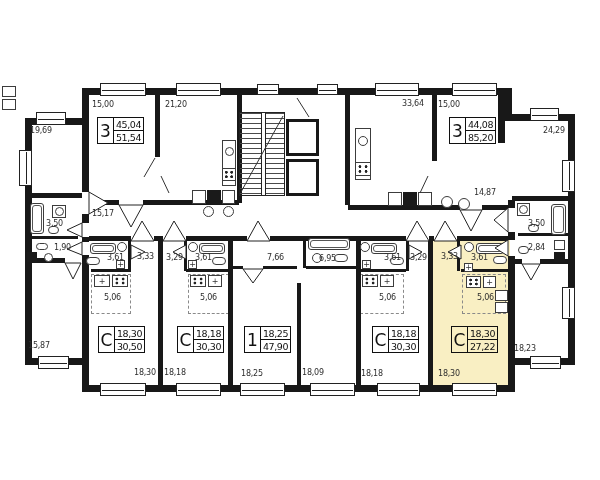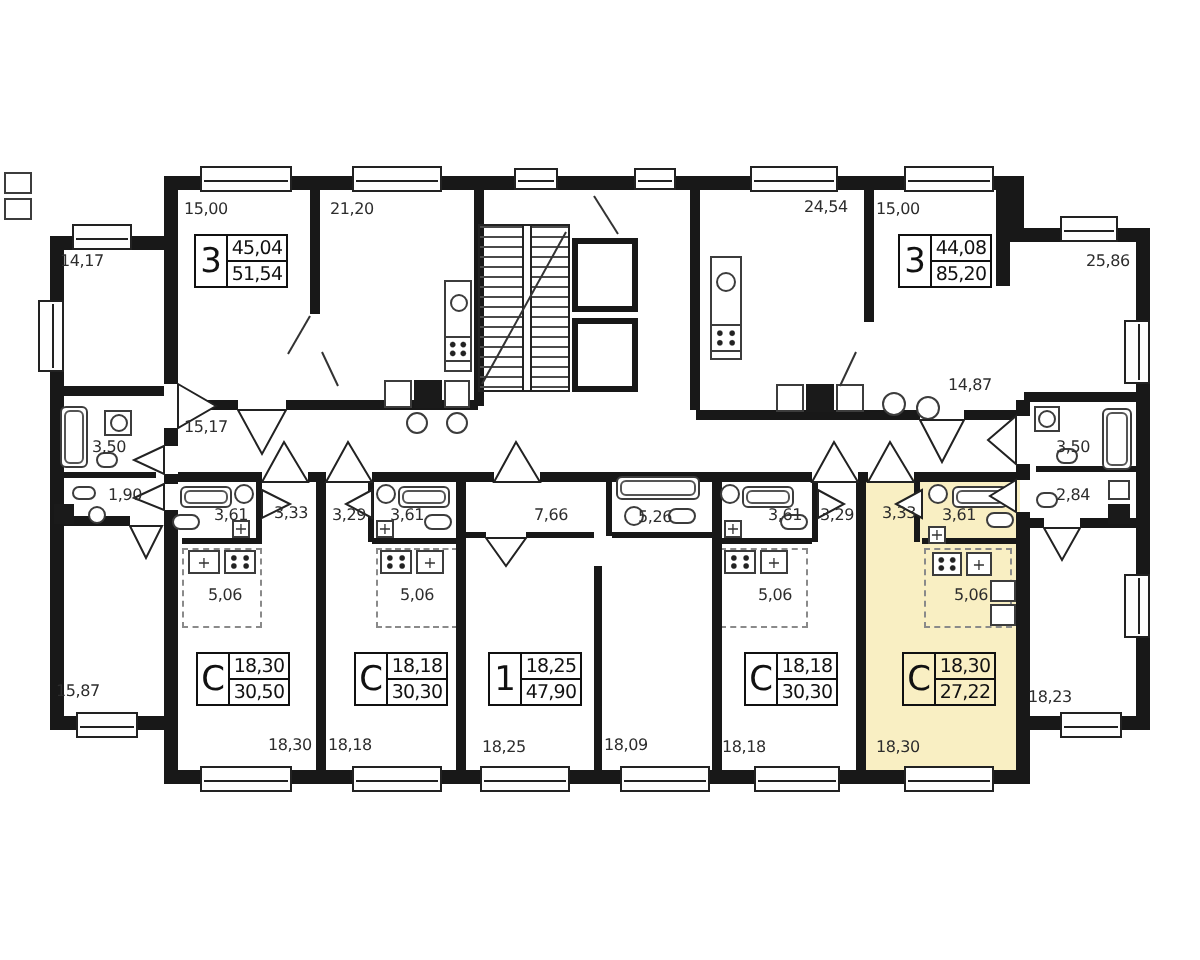--- a/index.html
+++ b/index.html
@@ -225,38 +225,38 @@
       <line x1="155" y1="158" x2="144" y2="177"></line>
       <line x1="161" y1="176" x2="169" y2="193"></line>
       <line x1="428" y1="176" x2="420" y2="193"></line>
       <line x1="297" y1="98" x2="309" y2="117"></line>
       <line x1="241" y1="192" x2="283" y2="116"></line>
     </g>
   </svg>
 
   <span class="dim" style="left:92px;top:100px">15,00</span>
   <span class="dim" style="left:165px;top:100px">21,20</span>
-  <span class="dim" style="left:402px;top:99px">24,54</span>
+  <span class="dim" style="left:402px;top:99px">33,64</span>
   <span class="dim" style="left:438px;top:100px">15,00</span>
-  <span class="dim" style="left:30px;top:126px">14,17</span>
-  <span class="dim" style="left:543px;top:126px">25,86</span>
+  <span class="dim" style="left:30px;top:126px">19,69</span>
+  <span class="dim" style="left:543px;top:126px">24,29</span>
   <span class="dim" style="left:92px;top:209px">15,17</span>
   <span class="dim" style="left:474px;top:188px">14,87</span>
   <span class="dim" style="left:46px;top:219px">3,50</span>
   <span class="dim" style="left:54px;top:243px">1,90</span>
   <span class="dim" style="left:528px;top:219px">3,50</span>
   <span class="dim" style="left:528px;top:243px">2,84</span>
   <span class="dim" style="left:28px;top:341px">15,87</span>
   <span class="dim" style="left:514px;top:344px">18,23</span>
   <span class="dim" style="left:107px;top:253px">3,61</span>
   <span class="dim" style="left:137px;top:252px">3,33</span>
   <span class="dim" style="left:166px;top:253px">3,29</span>
   <span class="dim" style="left:195px;top:253px">3,61</span>
   <span class="dim" style="left:267px;top:253px">7,66</span>
-  <span class="dim" style="left:319px;top:254px">5,26</span>
+  <span class="dim" style="left:319px;top:254px">6,95</span>
   <span class="dim" style="left:384px;top:253px">3,61</span>
   <span class="dim" style="left:410px;top:253px">3,29</span>
   <span class="dim" style="left:441px;top:252px">3,33</span>
   <span class="dim" style="left:471px;top:253px">3,61</span>
   <span class="dim" style="left:104px;top:293px">5,06</span>
   <span class="dim" style="left:200px;top:293px">5,06</span>
   <span class="dim" style="left:379px;top:293px">5,06</span>
   <span class="dim" style="left:477px;top:293px">5,06</span>
   <span class="dim" style="left:134px;top:368px">18,30</span>
   <span class="dim" style="left:164px;top:368px">18,18</span>

